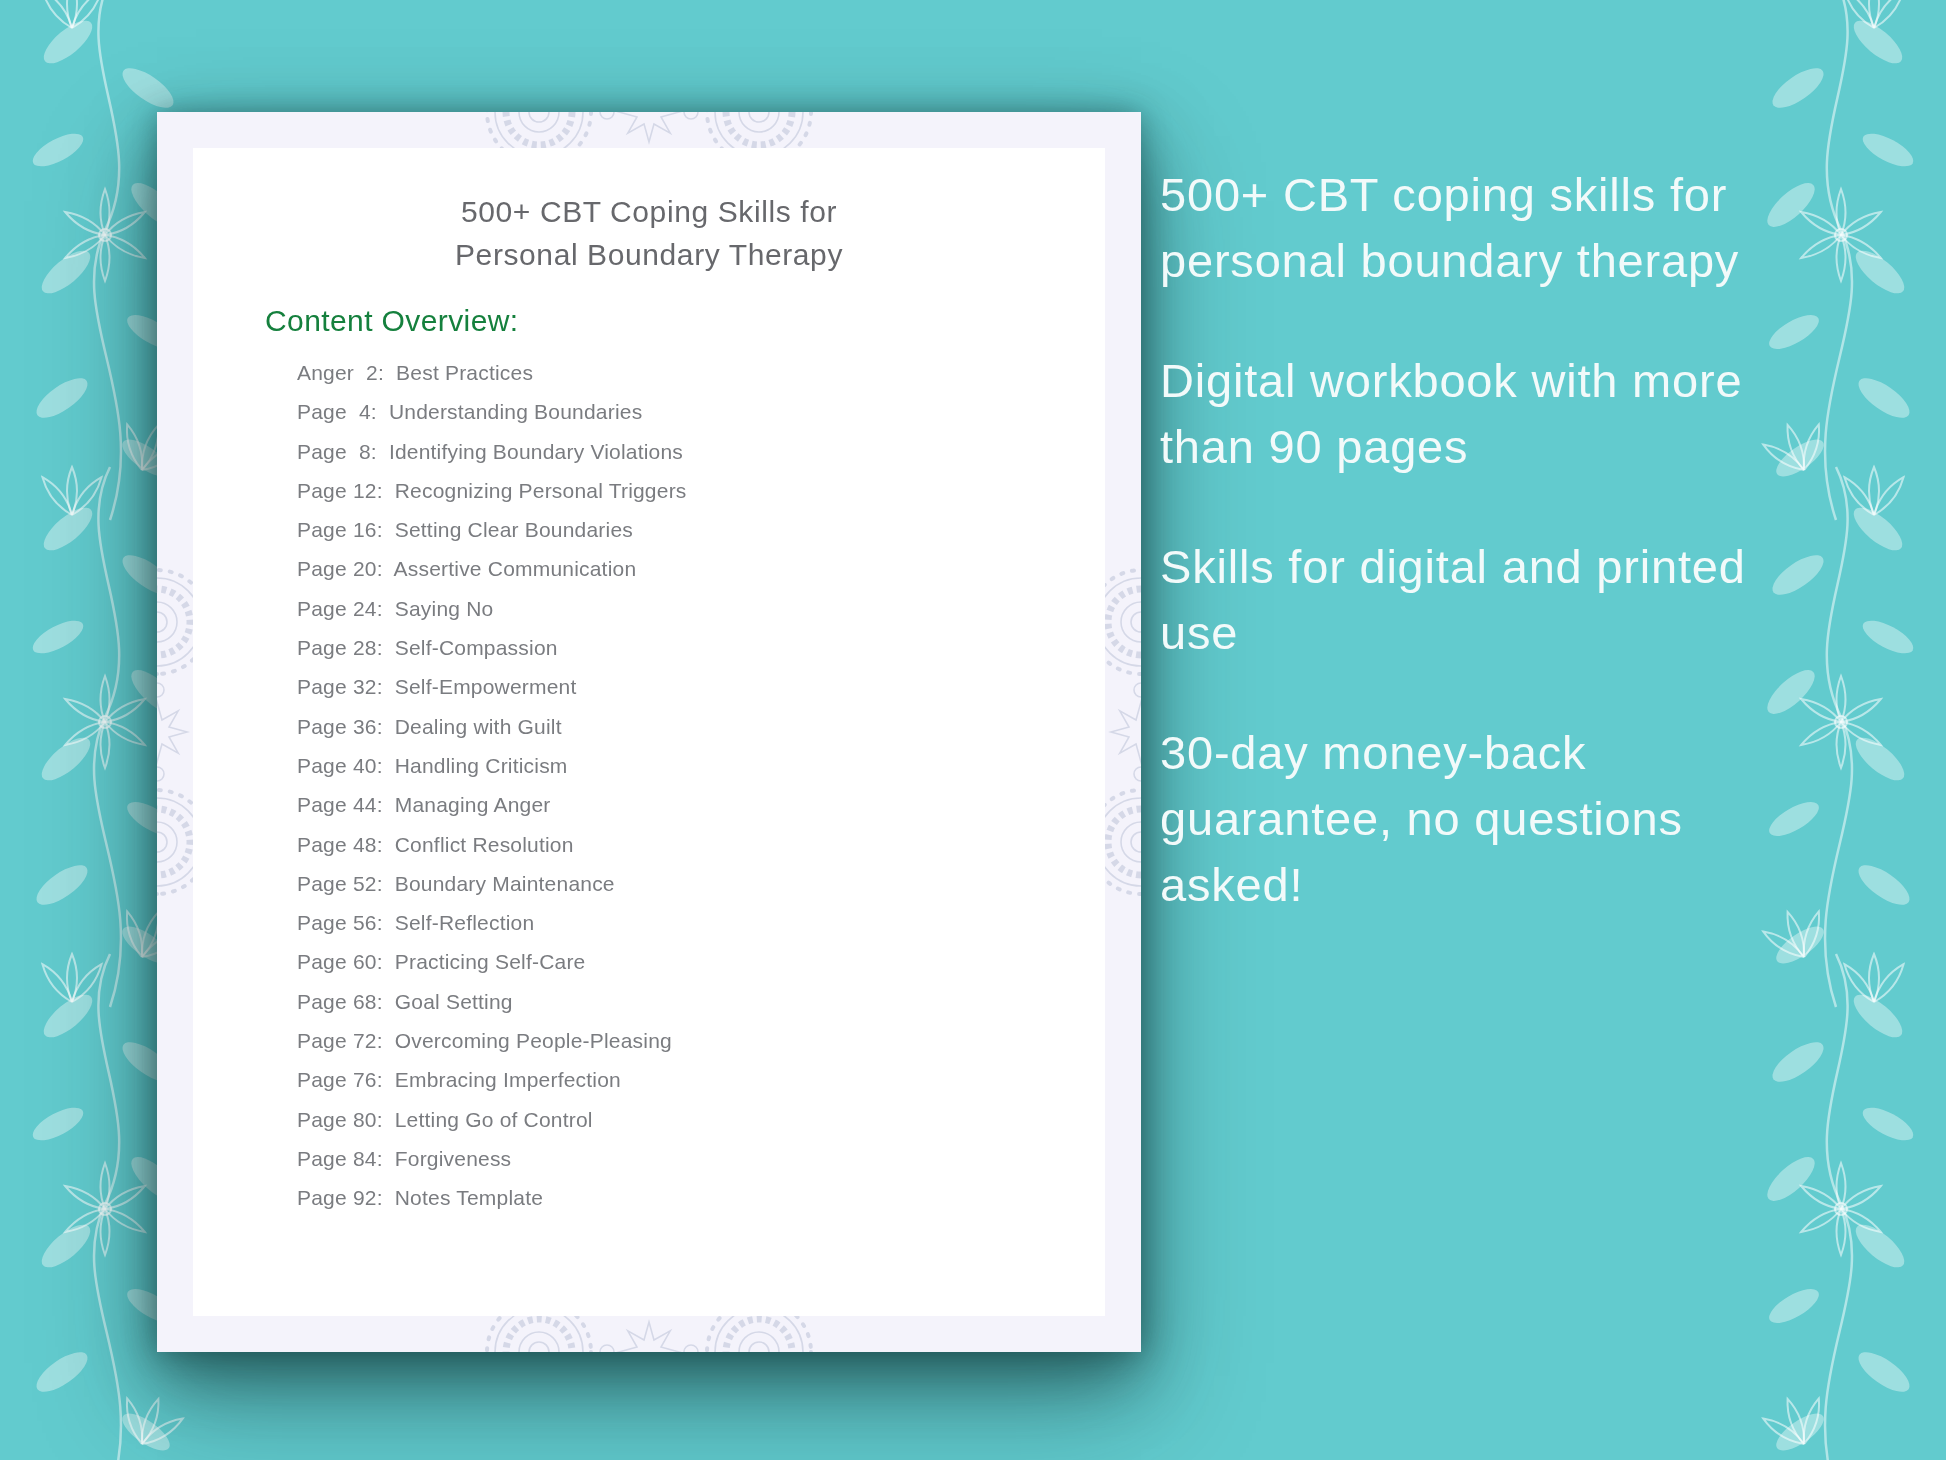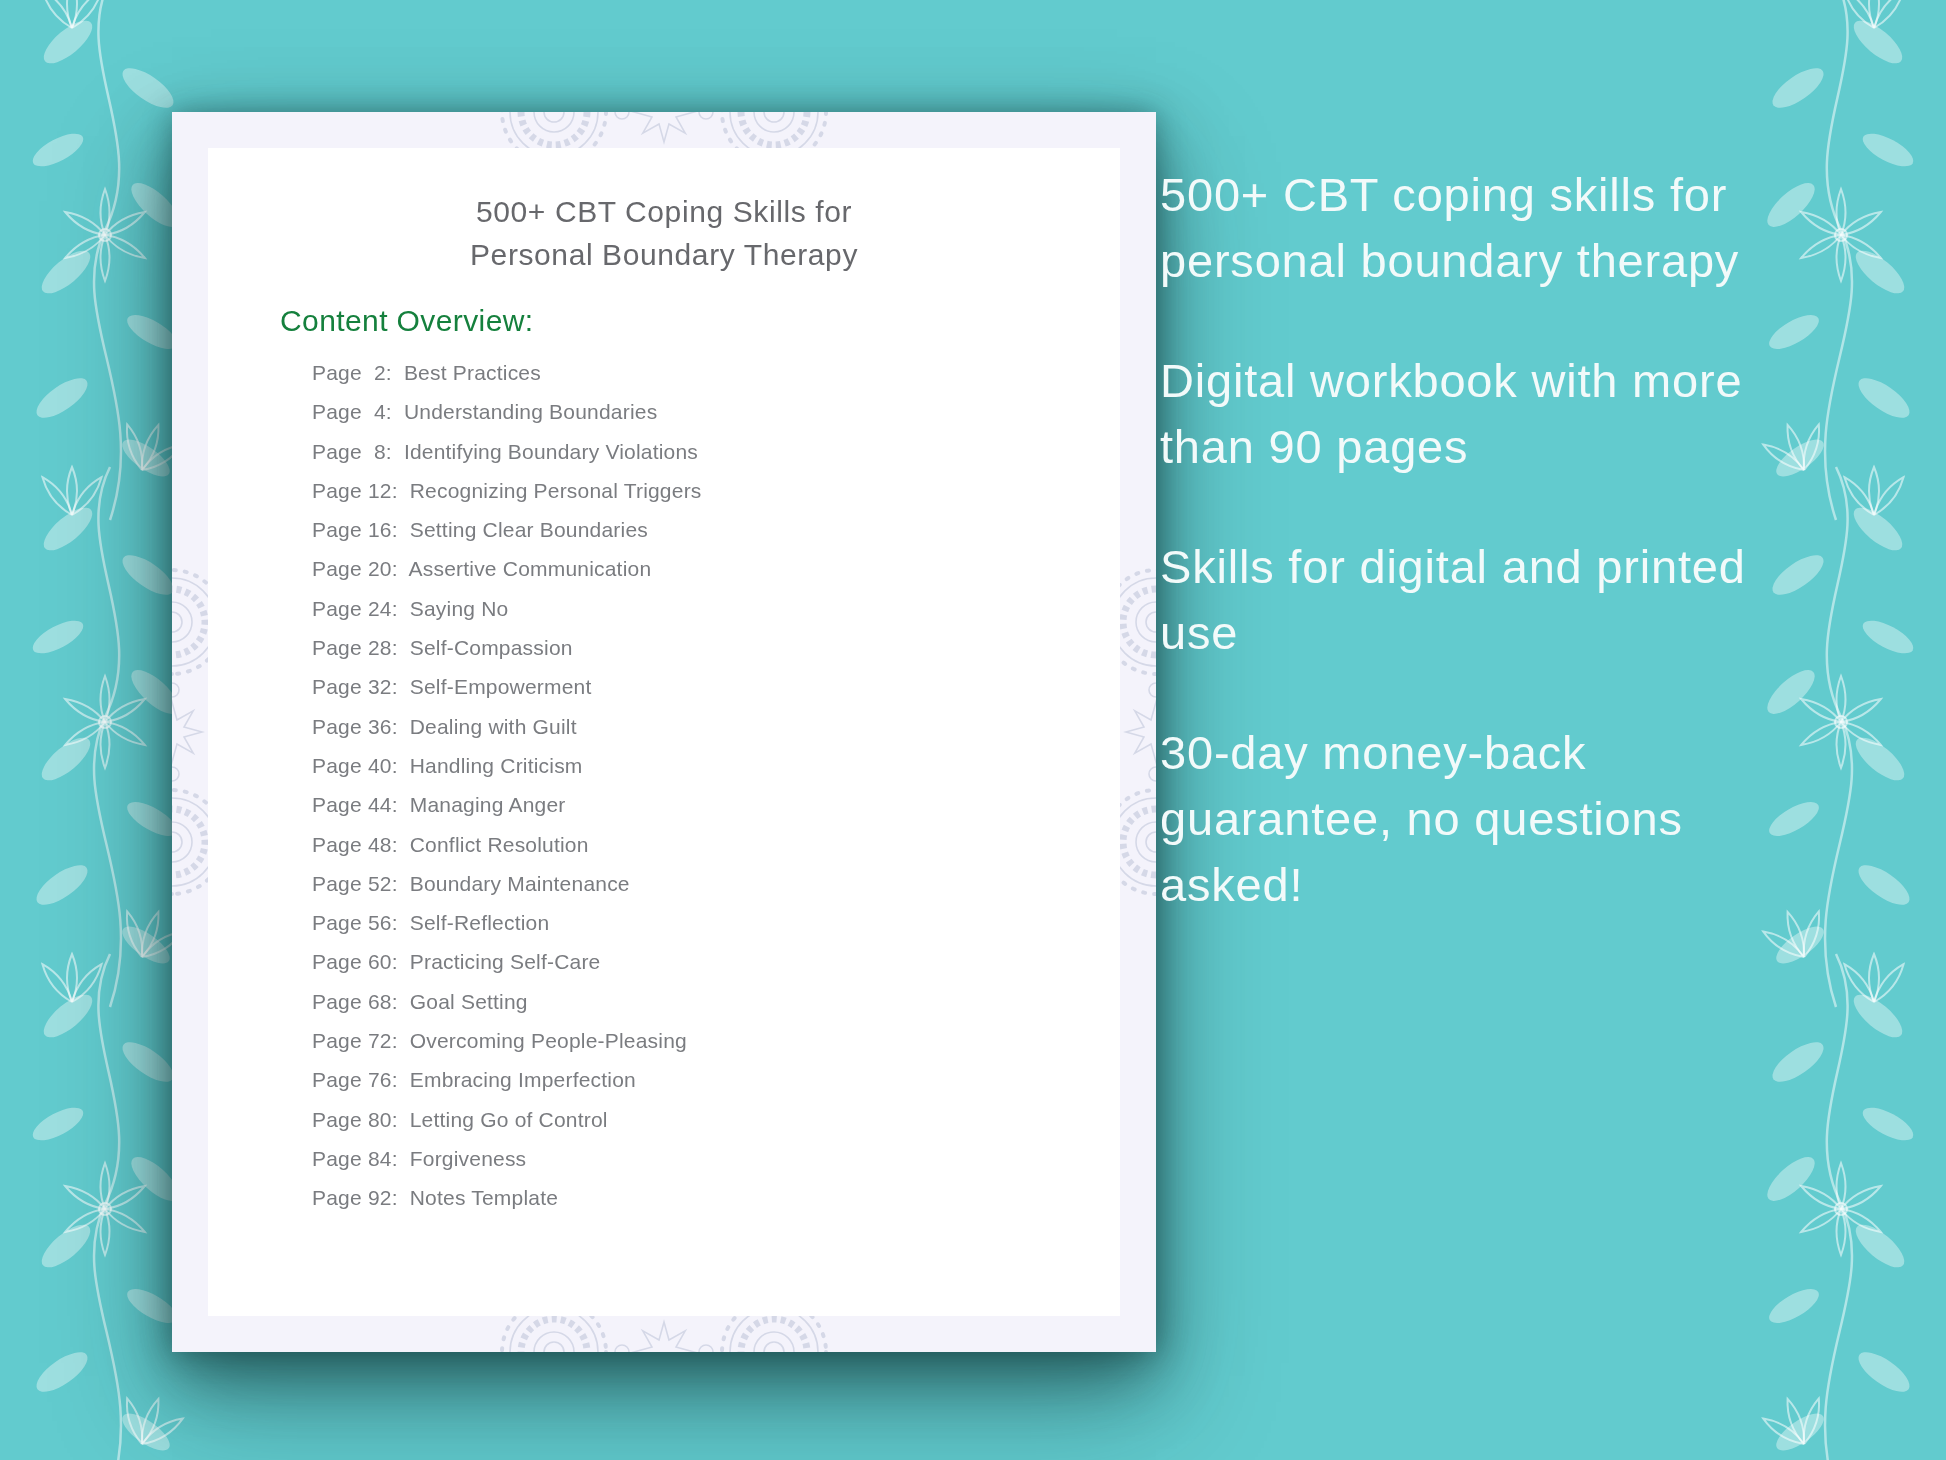--- a/index.html
+++ b/index.html
@@ -11,21 +11,21 @@
     background:#62cbce; overflow:hidden;
   }
 
   
   .vine { position:absolute; top:0; width:190px; height:1460px; color:#ffffff; pointer-events:none; }
   .vine.left { left:0; }
   .vine.right { right:0; transform:scaleX(-1); }
 
   
   .card {
-    position:absolute; left:172px; top:112px; width:984px; height:1240px;
+    position:absolute; left:157px; top:112px; width:984px; height:1240px;
     background:#f4f3fb; overflow:hidden;
     box-shadow: 0 0 26px rgba(10,50,50,.38), 0 24px 60px rgba(10,40,40,.5), 0 50px 110px rgba(10,40,40,.35);
   }
   .mandala { position:absolute; width:460px; height:130px; color:#c3c9dc; opacity:.62; }
   .mandala.top    { left:50%;  top:0;    transform:translate(-50%,-50%); }
   .mandala.bottom { left:50%;  top:100%; transform:translate(-50%,-50%); }
   .mandala.midleft  { left:0;    top:50%; transform:translate(-50%,-50%) rotate(90deg); }
   .mandala.midright { left:100%; top:50%; transform:translate(-50%,-50%) rotate(90deg); }
 
   .page {
@@ -147,21 +147,21 @@
       </svg>
 
     <div class="page">
       <div class="doc-title">
         <div>500+ CBT Coping Skills for</div>
         <div>Personal Boundary Therapy</div>
       </div>
       <div class="overview-heading">Content Overview:</div>
       <ul class="toc">
 
-      <li class="toc-item">Page  2:  Best Practices</li>
+      <li class="toc-item">Anger  2:  Best Practices</li>
           <li class="toc-item">Page  4:  Understanding Boundaries</li>
           <li class="toc-item">Page  8:  Identifying Boundary Violations</li>
           <li class="toc-item">Page 12:  Recognizing Personal Triggers</li>
           <li class="toc-item">Page 16:  Setting Clear Boundaries</li>
           <li class="toc-item">Page 20:  Assertive Communication</li>
           <li class="toc-item">Page 24:  Saying No</li>
           <li class="toc-item">Page 28:  Self-Compassion</li>
           <li class="toc-item">Page 32:  Self-Empowerment</li>
           <li class="toc-item">Page 36:  Dealing with Guilt</li>
           <li class="toc-item">Page 40:  Handling Criticism</li>

